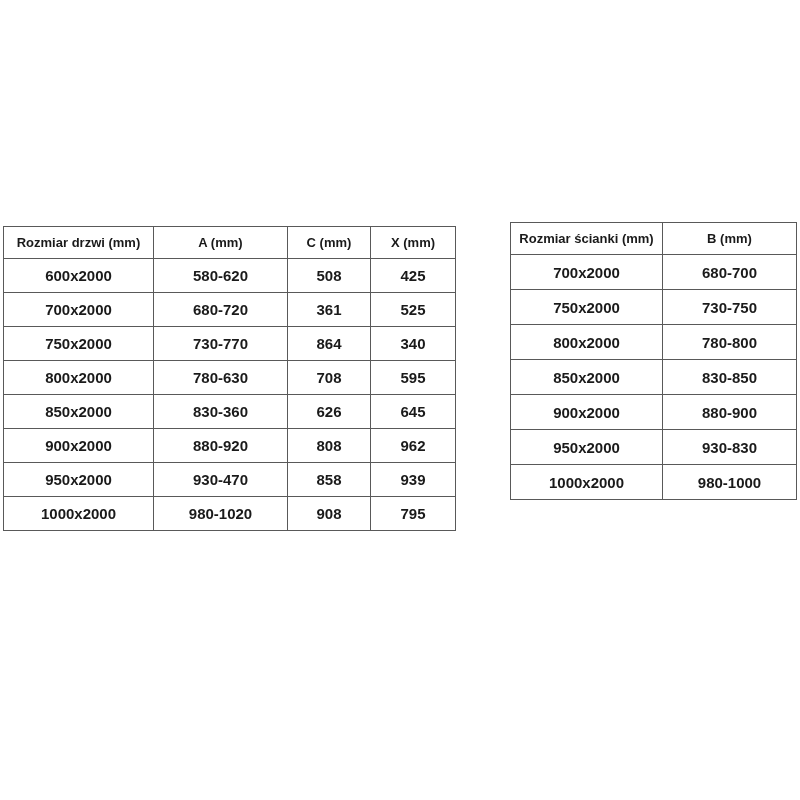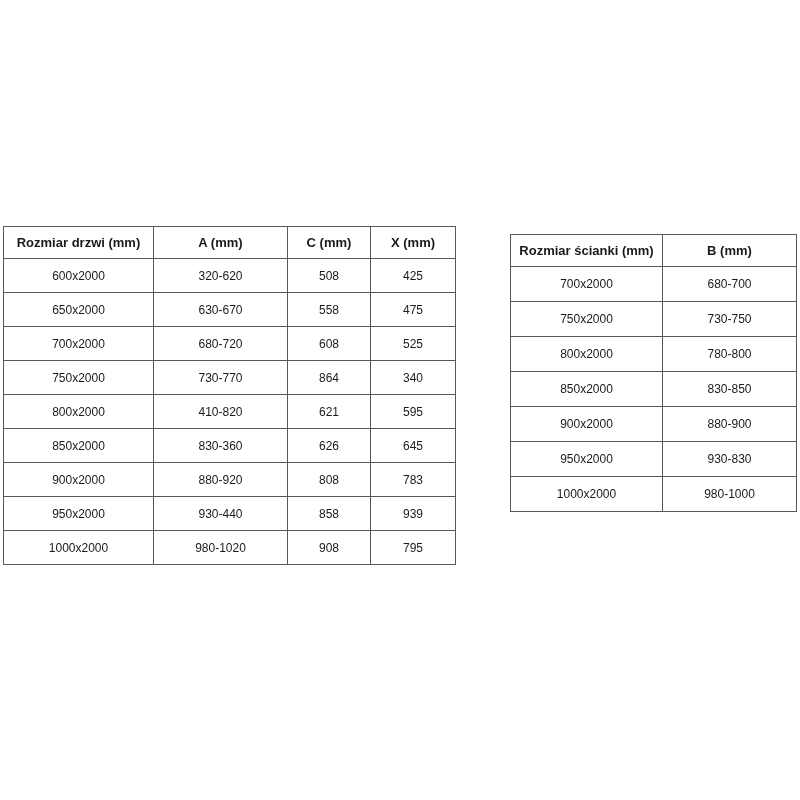--- a/index.html
+++ b/index.html
@@ -27,32 +27,32 @@
     padding: 0 4px;
     overflow: hidden;
     white-space: nowrap;
   }
   th {
     font-size: 13px;
     font-weight: bold;
     height: 31px;
   }
   td {
-    font-size: 12px;
-    font-weight: normal;
+    font-size: 15px;
+    font-weight: bold;
   }
   .table-doors {
     left: 3px;
     top: 226px;
     width: 452px;
   }
   .table-doors td { height: 33px; }
   .table-wall {
     left: 510px;
-    top: 234px;
+    top: 222px;
     width: 286px;
   }
   .table-wall td { height: 34px; }
 </style>
 </head>
 <body>
 
 <table class="table-doors">
   <colgroup>
     <col style="width:150px">
@@ -64,63 +64,57 @@
     <tr>
         <th>Rozmiar drzwi (mm)</th>
         <th>A (mm)</th>
         <th>C (mm)</th>
         <th>X (mm)</th>
       </tr>
   </thead>
   <tbody>
       <tr>
         <td>600x2000</td>
-        <td>320-620</td>
+        <td>580-620</td>
         <td>508</td>
         <td>425</td>
       </tr>
       <tr>
-        <td>650x2000</td>
-        <td>630-670</td>
-        <td>558</td>
-        <td>475</td>
-      </tr>
-      <tr>
         <td>700x2000</td>
         <td>680-720</td>
-        <td>608</td>
+        <td>361</td>
         <td>525</td>
       </tr>
       <tr>
         <td>750x2000</td>
         <td>730-770</td>
         <td>864</td>
         <td>340</td>
       </tr>
       <tr>
         <td>800x2000</td>
-        <td>410-820</td>
-        <td>621</td>
+        <td>780-630</td>
+        <td>708</td>
         <td>595</td>
       </tr>
       <tr>
         <td>850x2000</td>
         <td>830-360</td>
         <td>626</td>
         <td>645</td>
       </tr>
       <tr>
         <td>900x2000</td>
         <td>880-920</td>
         <td>808</td>
-        <td>783</td>
+        <td>962</td>
       </tr>
       <tr>
         <td>950x2000</td>
-        <td>930-440</td>
+        <td>930-470</td>
         <td>858</td>
         <td>939</td>
       </tr>
       <tr>
         <td>1000x2000</td>
         <td>980-1020</td>
         <td>908</td>
         <td>795</td>
       </tr>
     </tbody>

